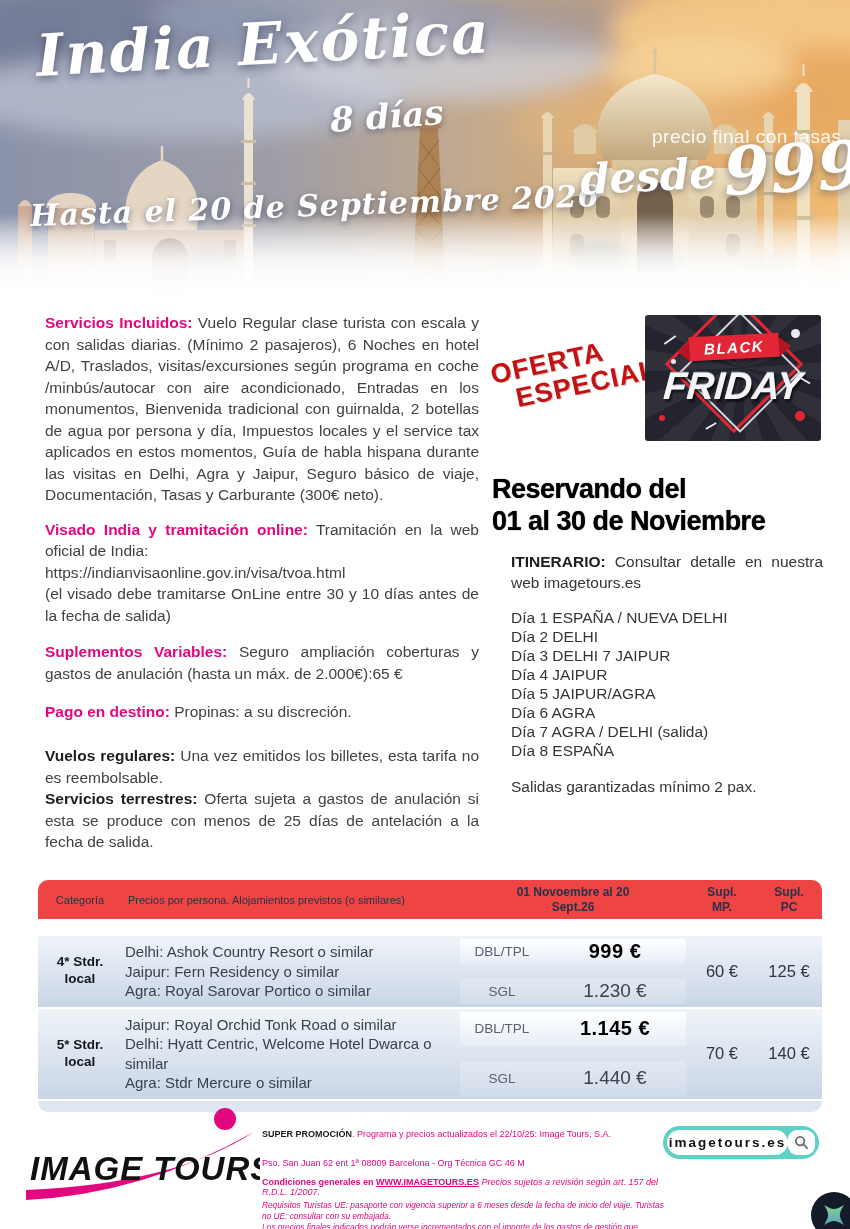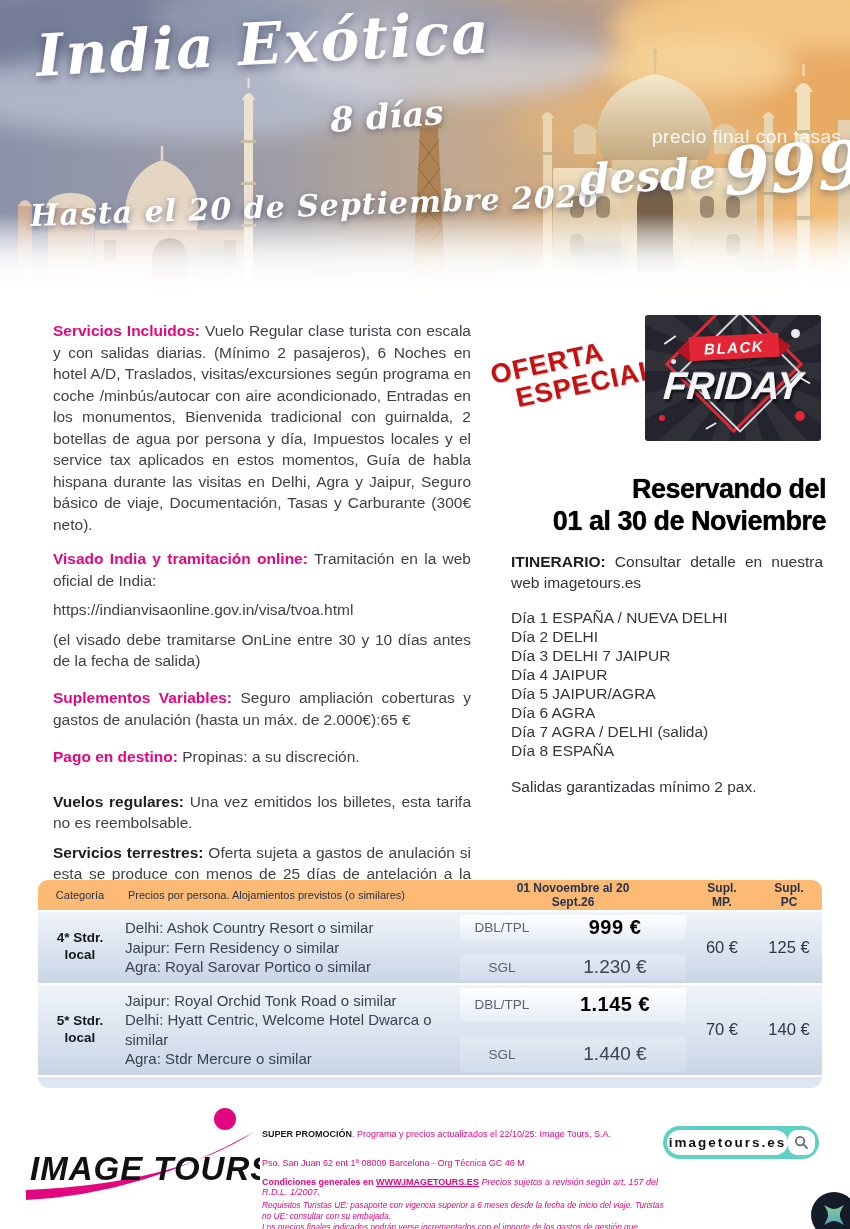--- a/index.html
+++ b/index.html
@@ -25,21 +25,21 @@
     color:#fff; opacity:.93; letter-spacing:.5px; }
   .hero-price { position:absolute; left:580px; top:134px; width:245px; text-align:right;
     transform:rotate(-3deg); white-space:nowrap; }
   .hero-price .desde { font-size:42px; vertical-align:8px; margin-right:8px;
     text-shadow:0 2px 6px rgba(35,40,70,.45); }
   .hero-price .amount { font-size:66px; letter-spacing:1px;
     text-shadow:0 3px 8px rgba(35,40,70,.5); }
   
   .content-left { position:absolute; left:45px; top:312px; width:434px;
     font-size:15.5px; line-height:1.39; text-align:justify; color:#404246; }
-  .content-left p { margin:8px; }
+  .content-left p { margin:0; }
   .lead { color:#e2077e; font-weight:bold; }
   .lead-dark { color:#1c1d1f; font-weight:bold; }
   .mt1 { margin-top:13px !important; }
   .mt2 { margin-top:15px !important; }
   .mt3 { margin-top:16px !important; }
   .mt4 { margin-top:23px !important; }
   .url-line { text-align:left; }
   
   .offer-zone { position:absolute; left:492px; top:315px; width:334px; height:132px; }
   .oferta-text { position:absolute; left:0; top:30px; transform:rotate(-12deg);
@@ -60,34 +60,34 @@
   .bf-ribbon:before, .bf-ribbon:after { content:""; position:absolute; top:4px; width:0; height:0;
     border-style:solid; }
   .bf-ribbon:before { left:-12px; border-width:10px 12px 10px 0; border-color:transparent #b51423 transparent transparent; }
   .bf-ribbon:after { right:-12px; border-width:10px 0 10px 12px; border-color:transparent transparent transparent #b51423; }
   .bf-black { font-style:italic; font-weight:bold; font-size:15px; color:#fff; letter-spacing:1.5px; }
   .bf-friday { position:absolute; left:6px; top:50px; width:164px; text-align:center;
     font-style:italic; font-weight:bold; font-size:38px; color:#f4f5f7; transform:skewX(-4deg);
     text-shadow:2px 3px 2px rgba(0,0,0,.55), 0 -1px 0 #9aa0ab; letter-spacing:0; }
   .bf-dot { position:absolute; border-radius:50%; }
   .bf-spark { position:absolute; background:#e9eaee; }
-  .reservando { position:absolute; left:492px; top:473px; width:334px; text-align:right;
+  .reservando { position:absolute; left:492px; top:473px; width:334px; text-align:left;
     color:#000; font-weight:bold; font-size:27px; line-height:1.2; letter-spacing:-.5px;
     text-shadow:0 0 1px #000; }
   .itinerario { position:absolute; left:511px; top:552px; width:312px;
     font-size:15.5px; line-height:1.35; color:#333539; }
   .itinerario .intro { text-align:justify; }
   .itinerario .days { margin-top:15px; line-height:1.16; }
   .itinerario .days div { margin-bottom:1px; }
   .itinerario .note { margin-top:17px; }
   
   .price-table { position:absolute; left:38px; top:880px; width:784px;
     border-radius:10px; overflow:hidden; }
   .pt-grid { display:grid; grid-template-columns:84px 336px 230px 68px 66px; }
-  .pt-header { background:#fdba74; height:30px; align-items:center; color:#25334a; margin-bottom:2px; }
+  .pt-header { background:#ef4444; height:39px; align-items:center; color:#25334a; margin-bottom:17px; }
   .pt-h { font-size:11px; padding:0 6px; }
   .pt-h.center { text-align:center; }
   .pt-h.bold { font-weight:bold; font-size:12px; line-height:1.2; }
   .pt-h .narrow { display:block; max-width:40px; margin:0 auto; text-align:center; }
   .pt-row { background:linear-gradient(180deg,#f0f4f9 0%,#c9d5e6 100%); margin-bottom:2px; }
   .pt-row.r1 { min-height:65px; }
   .pt-row.r2 { min-height:80px; }
   .pt-cat { display:flex; align-items:center; justify-content:center; text-align:center;
     font-weight:bold; color:#14171c; font-size:13.5px; line-height:1.25; padding:4px; }
   .pt-hotels { display:flex; flex-direction:column; justify-content:center;

